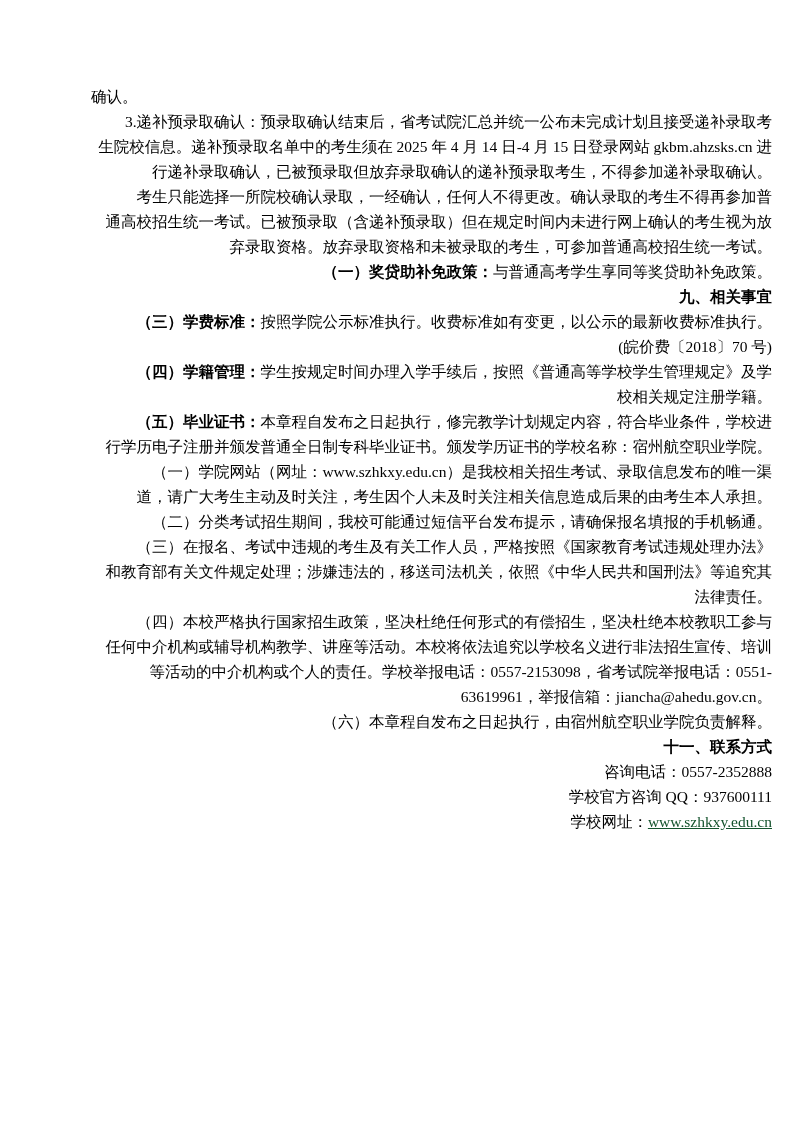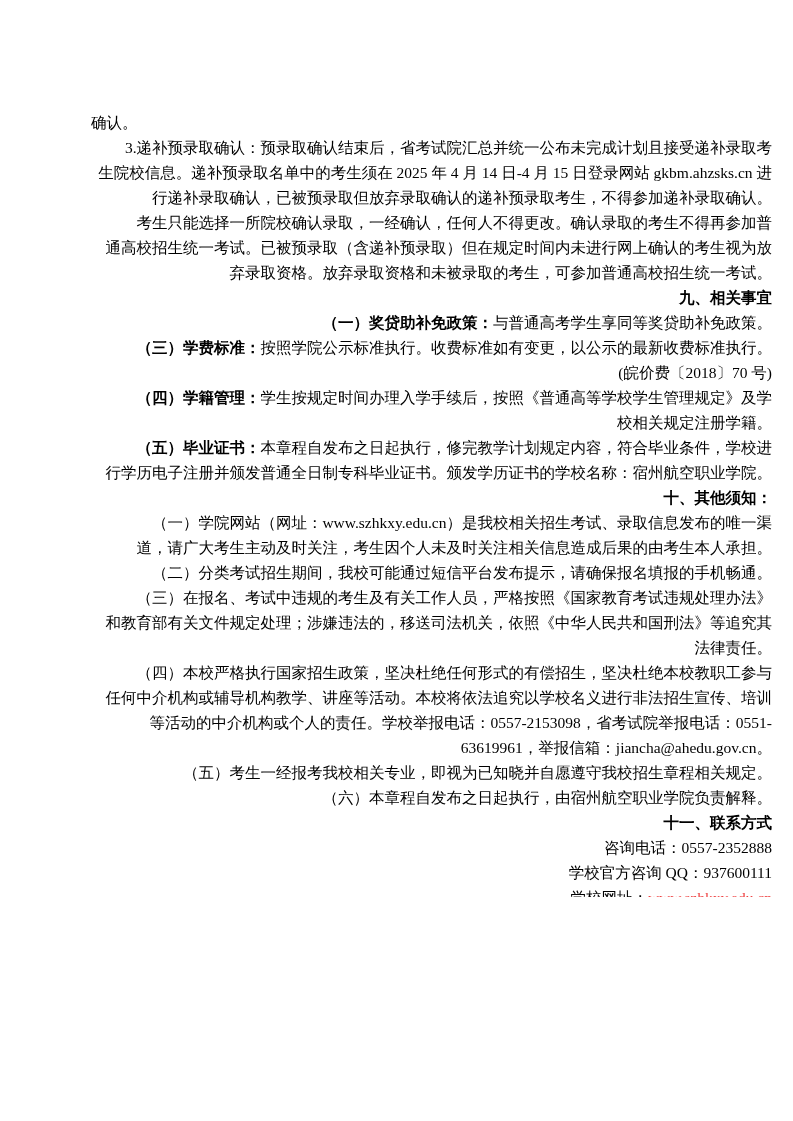--- a/index.html
+++ b/index.html
@@ -7,21 +7,20 @@
     padding: 0;
     background: #ffffff;
   }
   .page {
     position: relative;
     width: 793px;
     height: 871px;
     background: #ffffff;
     overflow: hidden;
     font-family: "Liberation Serif", "DejaVu Serif", serif;
-    margin-top: 26px;
   }
   .content {
     position: absolute;
     left: 91px;
     top: 84px;
     width: 681px;
     color: #000000;
     font-size: 15.5px;
     line-height: 25px;
     text-align: left;
@@ -35,59 +34,57 @@
     text-indent: 31px;
     text-align: right;
   }
   .lead {
     font-weight: 700;
   }
   .heading {
     font-weight: 700;
   }
   a.link {
-    color: #ef4444;
+    color: #14532d;
     text-decoration: underline;
     cursor: pointer;
   }
 </style>
 </head>
 <body>
 
 <div class="page">
   <div class="content">
 
     <p class="para"><span>确认。</span></p>
 
     <p class="para indent"><span>3.递补预录取确认：预录取确认结束后，省考试院汇总并统一公布未完成计划且接受递补录取考生院校信息。递补预录取名单中的考生须在 2025 年 4 月 14 日-4 月 15 日登录网站 gkbm.ahzsks.cn 进行递补录取确认，已被预录取但放弃录取确认的递补预录取考生，不得参加递补录取确认。</span></p>
 
     <p class="para indent"><span>考生只能选择一所院校确认录取，一经确认，任何人不得更改。确认录取的考生不得再参加普通高校招生统一考试。已被预录取（含递补预录取）但在规定时间内未进行网上确认的考生视为放弃录取资格。放弃录取资格和未被录取的考生，可参加普通高校招生统一考试。</span></p>
 
+    <p class="para indent"><span class="lead">（一）奖贷助补免政策：</span><span>与普通高考学生享同等奖贷助补免政策。</span></p>
+
     <p class="para indent heading"><span>九、相关事宜</span></p>
-
-    <p class="para indent"><span class="lead">（一）奖贷助补免政策：</span><span>与普通高考学生享同等奖贷助补免政策。</span></p>
 
 
     <p class="para indent"><span class="lead">（三）学费标准：</span><span>按照学院公示标准执行。收费标准如有变更，以公示的最新收费标准执行。(皖价费〔2018〕70 号)</span></p>
 
     <p class="para indent"><span class="lead">（四）学籍管理：</span><span>学生按规定时间办理入学手续后，按照《普通高等学校学生管理规定》及学校相关规定注册学籍。</span></p>
 
     <p class="para indent"><span class="lead">（五）毕业证书：</span><span>本章程自发布之日起执行，修完教学计划规定内容，符合毕业条件，学校进行学历电子注册并颁发普通全日制专科毕业证书。颁发学历证书的学校名称：宿州航空职业学院。</span></p>
 
-    <p class="para indent heading"><span>十、其他须知：</span></p>
 
     <p class="para indent"><span>（一）学院网站（网址：www.szhkxy.edu.cn）是我校相关招生考试、录取信息发布的唯一渠道，请广大考生主动及时关注，考生因个人未及时关注相关信息造成后果的由考生本人承担。</span></p>
 
     <p class="para indent"><span>（二）分类考试招生期间，我校可能通过短信平台发布提示，请确保报名填报的手机畅通。</span></p>
 
     <p class="para indent"><span>（三）在报名、考试中违规的考生及有关工作人员，严格按照《国家教育考试违规处理办法》和教育部有关文件规定处理；涉嫌违法的，移送司法机关，依照《中华人民共和国刑法》等追究其法律责任。</span></p>
 
     <p class="para indent"><span>（四）本校严格执行国家招生政策，坚决杜绝任何形式的有偿招生，坚决杜绝本校教职工参与任何中介机构或辅导机构教学、讲座等活动。本校将依法追究以学校名义进行非法招生宣传、培训等活动的中介机构或个人的责任。学校举报电话：0557-2153098，省考试院举报电话：0551-63619961，举报信箱：jiancha@ahedu.gov.cn。</span></p>
 
-    <p class="para indent"><span>（五）考生一经报考我校相关专业，即视为已知晓并自愿遵守我校招生章程相关规定。</span></p>
 
     <p class="para indent"><span>（六）本章程自发布之日起执行，由宿州航空职业学院负责解释。</span></p>
 
     <p class="para indent heading"><span>十一、联系方式</span></p>
 
     <p class="para indent"><span>咨询电话：0557-2352888</span></p>
 
     <p class="para indent"><span>学校官方咨询 QQ：937600111</span></p>
 
     <p class="para indent"><span>学校网址：</span><a class="link">www.szhkxy.edu.cn</a></p>

